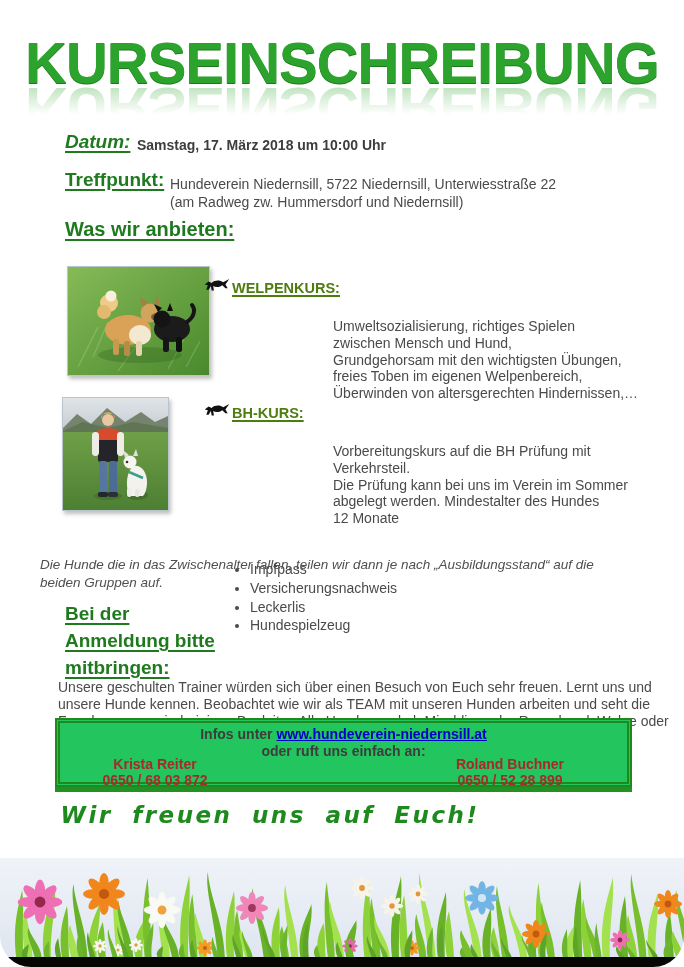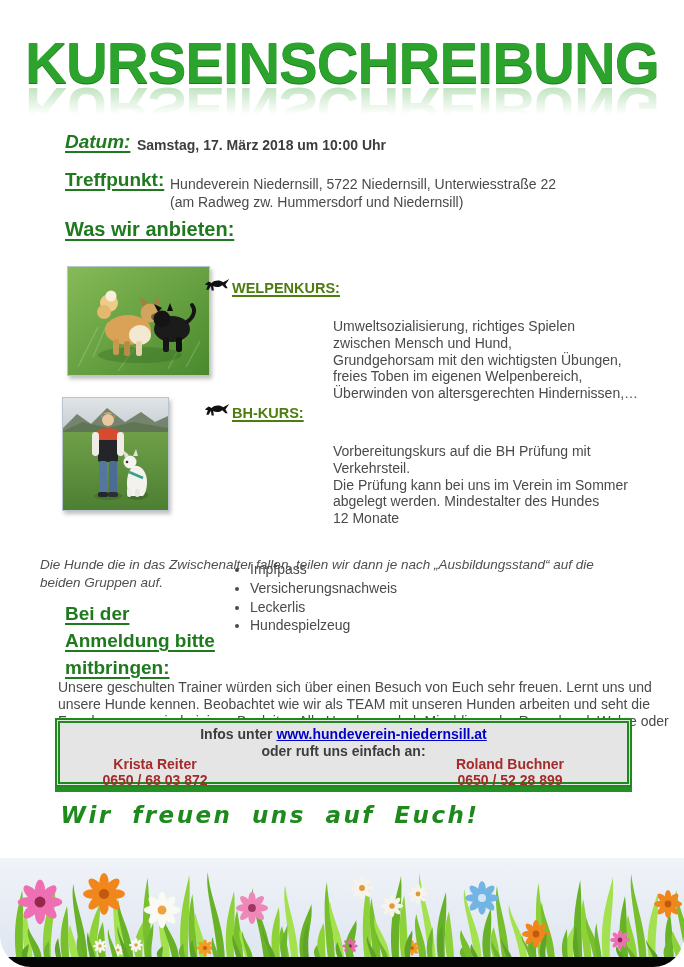--- a/index.html
+++ b/index.html
@@ -47,21 +47,21 @@
   .checklist-heading{top:562px;left:65px;font-size:19px;line-height:27px;font-weight:bold;
         color:#1f7a1f;text-decoration:underline;text-decoration-thickness:2px;
         text-underline-offset:3px;}
   .bullets{top:560px;left:233px;margin:0;padding:0 0 0 17px;font-size:14px;
         line-height:18.8px;color:#4a4a4a;}
   .bullets li{margin:0;}
 
   .about{top:641px;left:58px;width:622px;font-size:14px;line-height:17.2px;color:#4a4a4a;}
 
   .contact-box{top:718px;left:55px;width:567px;height:59px;border:5px double #1e8a1e;
-        box-shadow:0 5px 0 0 #249124;background:#e5e5e5;text-align:center;}
+        box-shadow:0 5px 0 0 #249124;background:#22c55e;text-align:center;}
   .cb-line{font-size:14px;font-weight:bold;color:#3d3d3d;line-height:17px;}
   .cb-line1{margin-top:3px;}
   .link{color:#0000c8;font-weight:bold;text-decoration:underline;cursor:pointer;}
   .cb-contact{position:absolute;top:33px;text-align:center;font-size:14px;font-weight:bold;
         color:#a52a2a;line-height:16px;}
   .cb-left{left:5px;width:180px;} .cb-right{left:340px;width:220px;}
 
   .closing{top:802px;left:0;width:540px;text-align:center;font-size:23px;font-weight:bold;
         font-style:italic;color:#1e8a1e;letter-spacing:2.5px;word-spacing:9px;
         font-family:"DejaVu Sans",sans-serif;}

